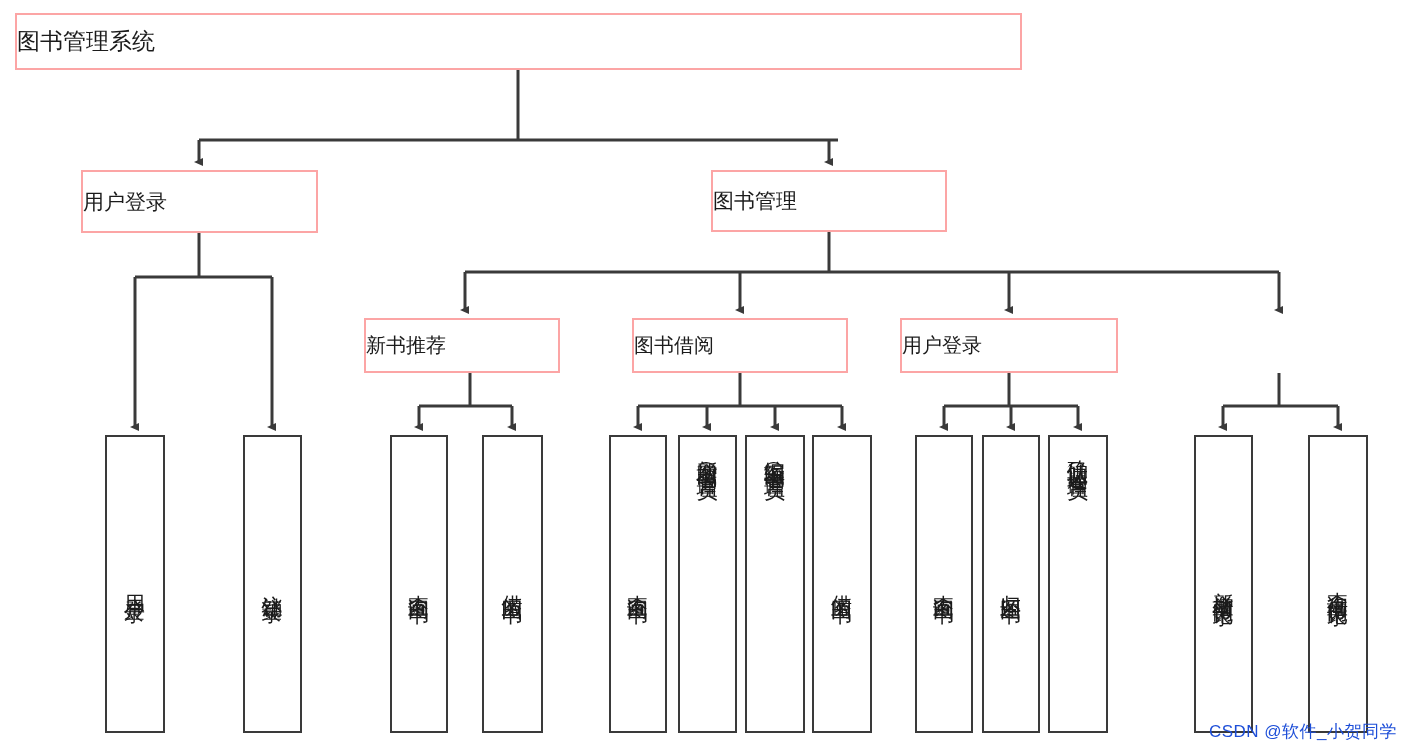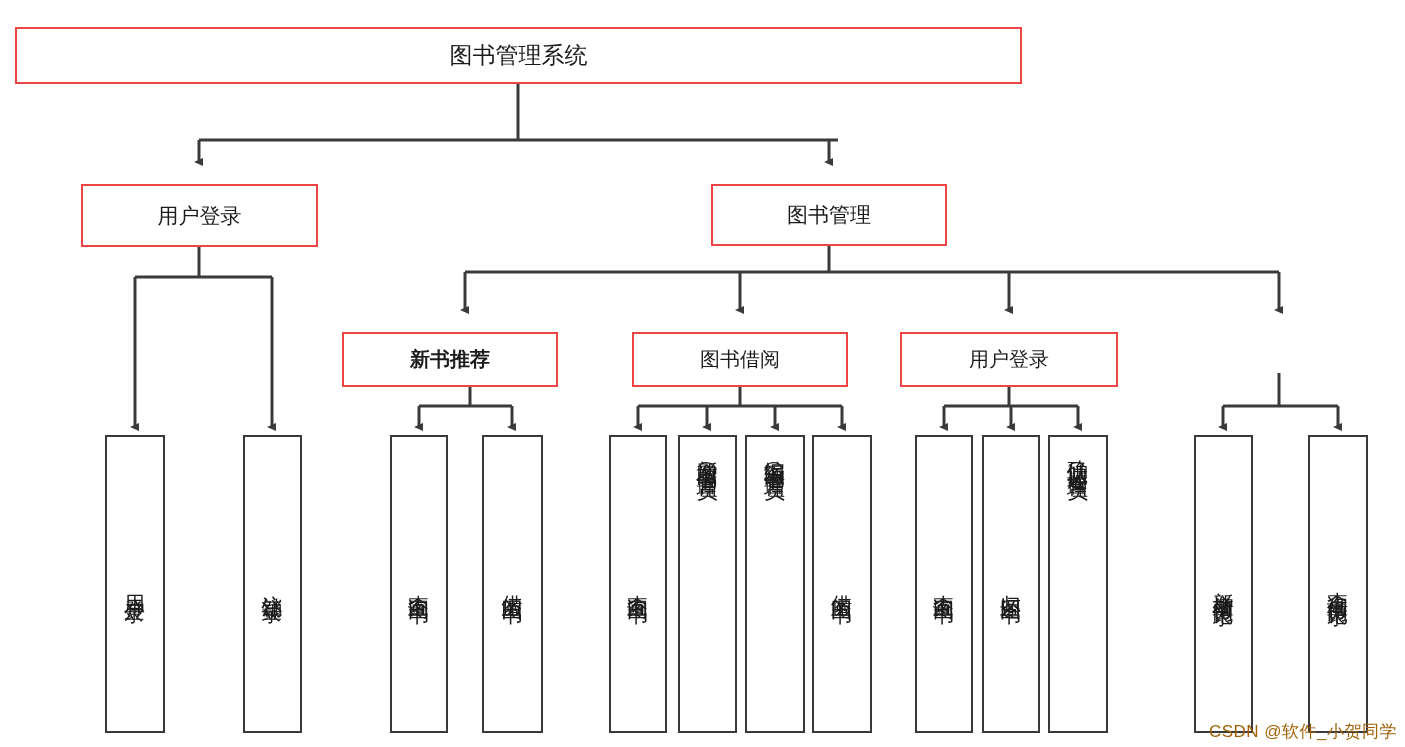--- a/index.html
+++ b/index.html
@@ -22,26 +22,25 @@
     left: 0;
     top: 0;
     width: 1405px;
     height: 747px;
     pointer-events: none;
   }
   .node {
     position: absolute;
     box-sizing: border-box;
     background: #ffffff;
-    border: 2px solid #ef4444;
+    border: 2px solid #fca5a5;
     display: flex;
     align-items: center;
-    justify-content: center;
+    justify-content: flex-start;
     color: #1b1b1b;
-    margin-top: 14px;
   }
   .node.root {
     font-size: 23px;
   }
   .node.level1 {
     font-size: 21px;
   }
   .node.level2 {
     font-size: 20px;
   }
@@ -63,21 +62,21 @@
     letter-spacing: 3px;
     line-height: 1;
     padding: 6px 0;
     white-space: nowrap;
   }
   .watermark {
     position: absolute;
     right: 8px;
     bottom: 4px;
     font-size: 17px;
-    color: #a16207;
+    color: #1d4ed8;
     letter-spacing: 0.5px;
     white-space: nowrap;
   }
 </style>
 </head>
 <body>
 
 <div id="canvas">
 
   <svg class="edges" viewBox="0 0 1405 747" xmlns="http://www.w3.org/2000/svg">
@@ -134,21 +133,21 @@
     <span>图书管理系统</span>
   </div>
 
   <div class="node level1" style="left:81px; top:170px; width:237px; height:63px;">
     <span>用户登录</span>
   </div>
   <div class="node level1" style="left:711px; top:170px; width:236px; height:62px;">
     <span>图书管理</span>
   </div>
 
-  <div class="node level2" style="left:342px; top:318px; width:216px; height:55px;font-weight:bold;">
+  <div class="node level2" style="left:364px; top:318px; width:196px; height:55px;">
     <span>新书推荐</span>
   </div>
   <div class="node level2" style="left:632px; top:318px; width:216px; height:55px;font-family:Liberation Mono, monospace;">
     <span>图书借阅</span>
   </div>
   <div class="node level2" style="left:900px; top:318px; width:218px; height:55px;">
     <span>用户登录</span>
   </div>
 
   <div class="leaf center-text" style="left:105px; top:435px; width:60px; height:298px;">

